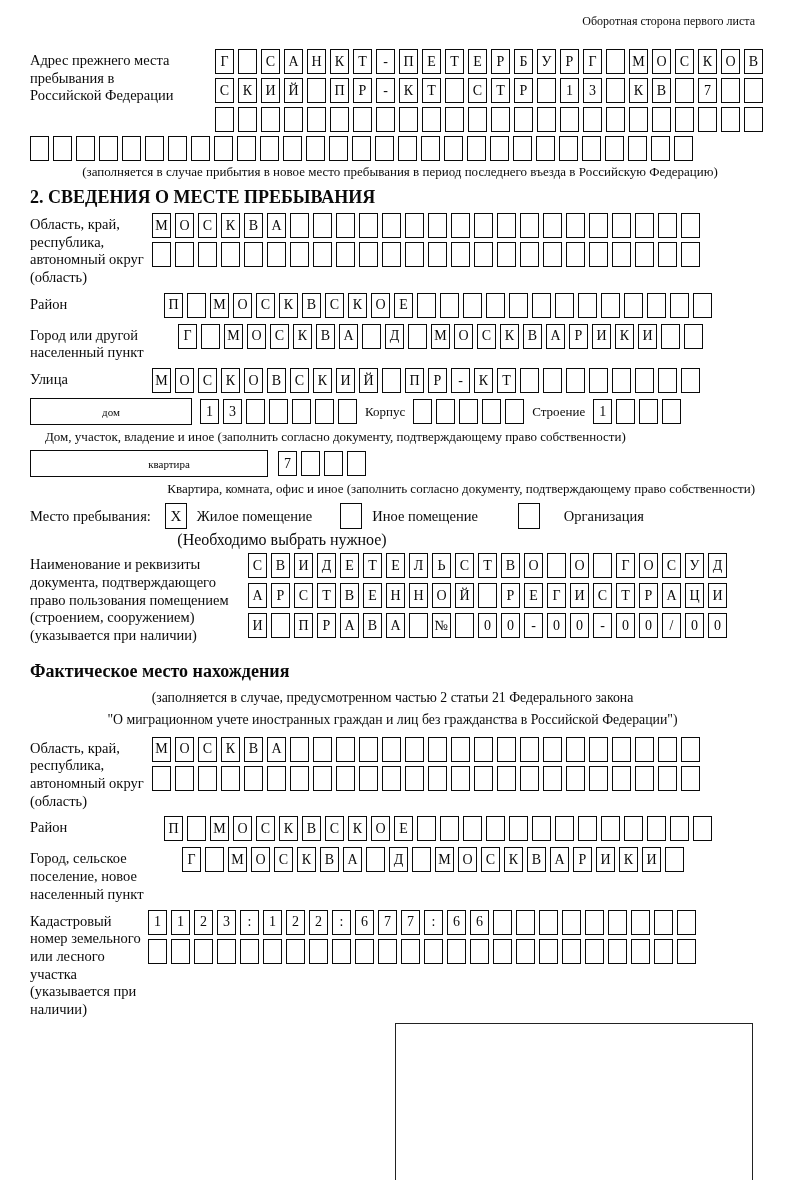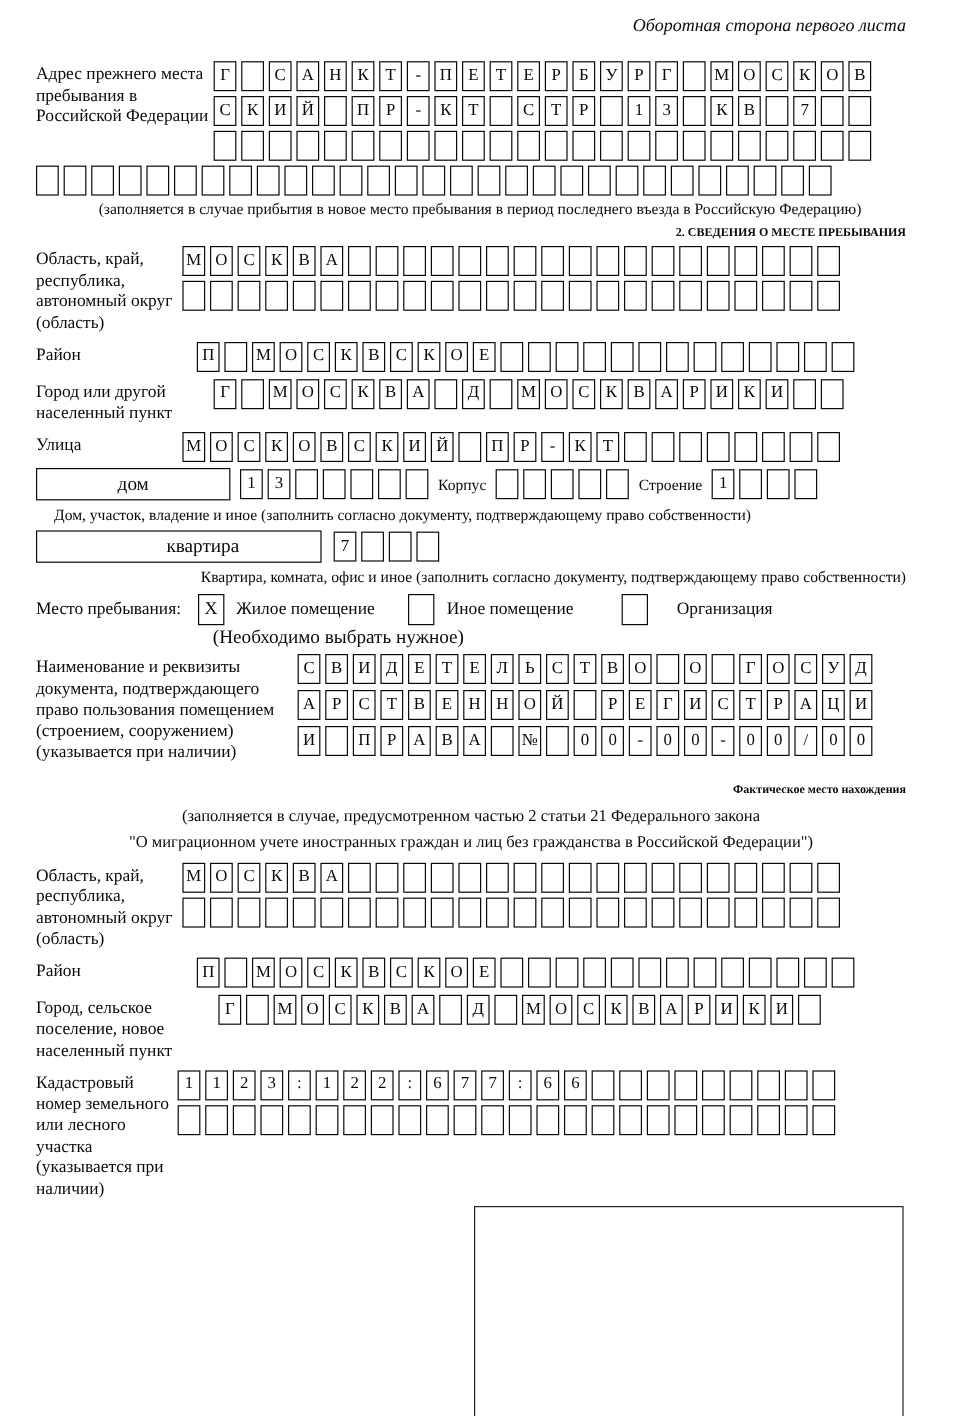--- a/index.html
+++ b/index.html
@@ -1,40 +1,40 @@
 <!DOCTYPE html>
 <html><head>
 <meta charset="utf-8">
 <style>
   html,body{margin:0;padding:0;}
   body{
     width:800px;height:1180px;overflow:hidden;background:#ffffff;color:#0a0a0a;
     font-family:"Liberation Serif","DejaVu Serif",serif;
   }
   .page{padding:12px 45px 0 30px;position:relative;}
-  .top-note{text-align:right;font-size:15px;margin-top:2px;font-style:italic;}
+  .top-note{text-align:right;font-size:12px;margin-top:2px;}
 
   .field{display:flex;align-items:flex-start;}
   .flabel{flex:none;font-size:14.5px;line-height:1.22;padding-top:3px;}
   .rows{display:flex;flex-direction:column;gap:4px;}
   .cellrow{display:flex;gap:4px;}
   .cell{
     flex:none;width:17px;height:23px;border:1.5px solid #0a0a0a;
     display:flex;align-items:center;justify-content:center;
     font-size:14px;line-height:1;
   }
   .note{font-size:13px;text-align:center;margin:3px 0 0 15px;font-family:Liberation Serif, serif;}
-  .h-bold{font-size:10px;font-weight:bold;text-align:right;margin:7px 0 5px 0;}
+  .h-bold{font-size:18px;font-weight:bold;text-align:left;margin:7px 0 5px 0;}
 
   .w122{width:122px;} .w148{width:148px;} .w218{width:218px;} .w152{width:152px;} .w118{width:118px;}
 
   .inline-line{display:flex;align-items:center;margin-top:5px;}
   .bigbox{
     flex:none;height:25px;border:1.8px solid #0a0a0a;display:flex;
-    align-items:center;justify-content:center;font-size:16px;
+    align-items:center;justify-content:center;font-size:11px;
   }
   .dom-box{width:160px;} .kv-box{width:196px;padding-left:40px;}
   .gap8{width:8px;flex:none;} .gap10{width:10px;flex:none;}
   .small-label{font-size:13px;padding:0 8px;white-space:nowrap;}
 
   .stay-line{display:flex;align-items:center;font-size:14.5px;margin-top:6px;}
   .chk{
     flex:none;width:20px;height:24px;border:1.6px solid #0a0a0a;margin:0 10px 0 14px;
     display:flex;align-items:center;justify-content:center;font-size:15px;
   }
@@ -50,21 +50,21 @@
   .minh74{min-height:72px;}
   .indent12{margin-left:12px;}
 </style>
 </head>
 <body>
 
 <div class="page">
 
   <div class="top-note">Оборотная сторона первого листа</div>
 
-  <div class="field" style="margin-top:20px;">
+  <div class="field" style="margin-top:20px;gap:37px;">
     <div class="flabel w148">Адрес прежнего места пребывания в Российской Федерации</div>
     <div class="rows">
       <div class="cellrow">
           <span class="cell">Г</span>
           <span class="cell"></span>
           <span class="cell">С</span>
           <span class="cell">А</span>
           <span class="cell">Н</span>
           <span class="cell">К</span>
           <span class="cell">Т</span>

